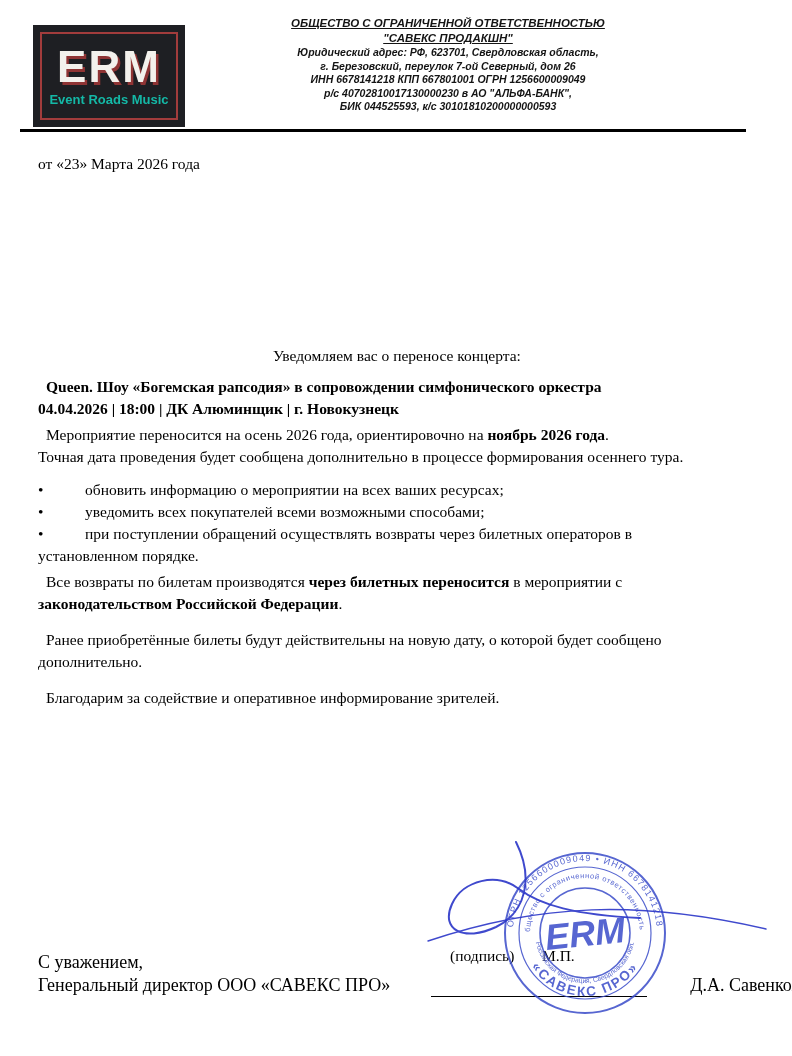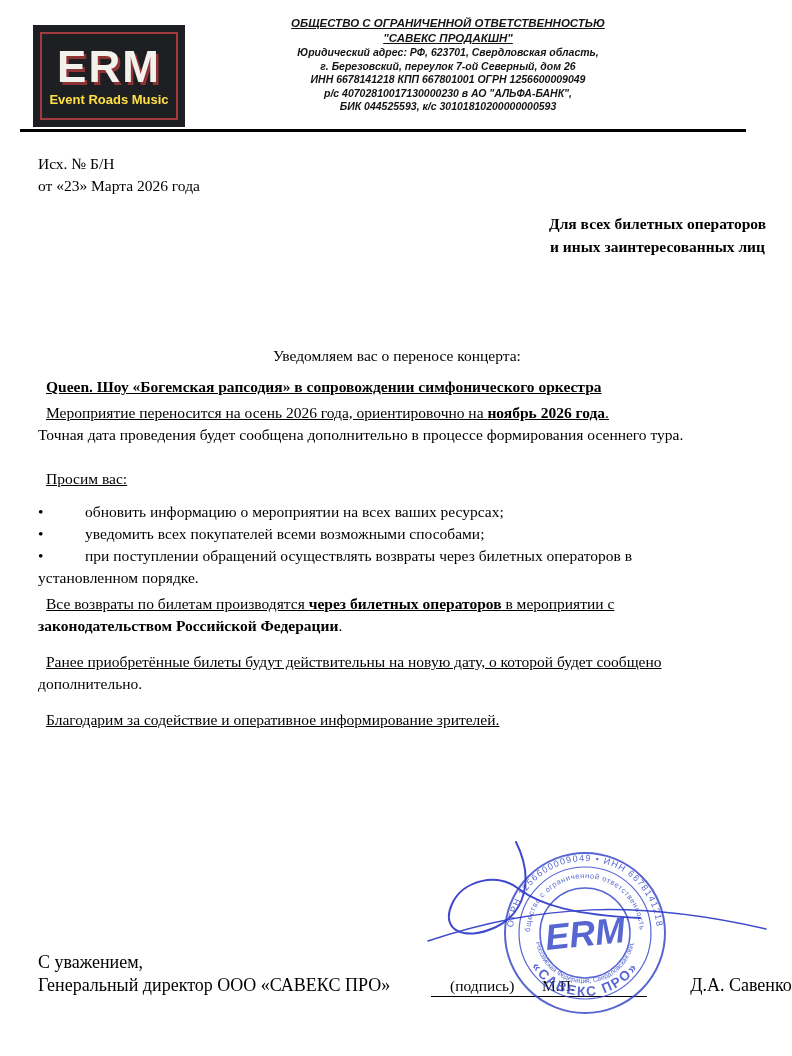--- a/index.html
+++ b/index.html
@@ -15,54 +15,54 @@
     align-items:center; justify-content:center;
   }
   .logo-border { position:absolute; inset:7px; border:2px solid #a23c3c; }
   .logo-erm {
     font-family:"Liberation Sans", sans-serif; font-weight:bold;
     font-size:44px; line-height:1; color:#f3f1ec; letter-spacing:2px;
     text-shadow:2.5px 2.5px 0 #8f3434; position:relative;
   }
   .logo-sub {
     font-family:"Liberation Sans", sans-serif; font-weight:bold;
-    font-size:13px; color:#fde047; margin-top:3px; position:relative;
+    font-size:13px; color:#14b8a6; margin-top:3px; position:relative;
   }
   
   .org-header {
     position:absolute; left:248px; top:16px; width:400px; text-align:center;
     font-family:"Liberation Sans", sans-serif; font-style:italic;
     font-weight:bold; color:#141414;
   }
   .org-header .big   { font-size:11.5px; line-height:15px; text-decoration:underline; }
   .org-header .small { font-size:10.5px; line-height:13.5px; }
   .rule { position:absolute; left:20px; top:129px; width:726px; height:3px; background:#000; }
   
   .ref { position:absolute; left:38px; top:153px; font-size:15.5px; line-height:22px; }
   .addressee {
     position:absolute; right:26px; top:212px; text-align:center;
     font-weight:bold; font-size:15.5px; line-height:23px;
   }
   .body { position:absolute; left:38px; top:345px; width:718px; font-size:15.5px; line-height:22px; }
   .center { text-align:center; }
   .bold   { font-weight:bold; }
-  .indent { padding-left:8px;text-decoration:underline; }
+  .indent { padding-left:8px; }
   .mt9  { margin-top:9px; }  .mt10 { margin-top:4px; }
   .mt22 { margin-top:22px; } .mt11 { margin-top:11px; }
   .mt4  { margin-top:4px; }  .mt14 { margin-top:14px; }
   .bullet-glyph { display:inline-block; width:47px; }
   
   .sig { position:absolute; left:38px; top:904px; font-size:18px; line-height:23px;margin-top:47px; }
   .sig-row { display:flex; align-items:baseline; white-space:pre;gap:33px; }
   .sig-line {
     display:inline-block; width:216px; height:17px; margin-left:8px;
     border-bottom:1.5px solid #000; align-self:flex-end;
   }
   .sig-name { margin-left:10px; }
-  .sig-sub { position:absolute; font-size:15.5px; top:947px;margin-top:30px; }
+  .sig-sub { position:absolute; font-size:15.5px; top:947px; }
   .sub-podpis { left:450px; } .sub-mp { left:542px; }
   
   .overlay { position:absolute; left:415px; top:815px; width:365px; height:235px; }
   .stamp-text { font-family:"Liberation Sans", sans-serif; fill:#3a4cc9; }
 </style>
 </head>
 <body>
 
 <div class="page">
 
@@ -78,54 +78,49 @@
     <div class="small">Юридический адрес: РФ, 623701, Свердловская область,</div>
     <div class="small">г. Березовский, переулок 7-ой Северный, дом 26</div>
     <div class="small">ИНН 6678141218 КПП 667801001 ОГРН 1256600009049</div>
     <div class="small">р/с 40702810017130000230 в АО "АЛЬФА-БАНК",</div>
     <div class="small">БИК 044525593, к/с 30101810200000000593</div>
   </div>
 
   <div class="rule"></div>
 
   <div class="ref">
-    <div>Исх. № Б/Н</div>
     <div>от «23» Марта 2026 года</div>
   </div>
 
-  <div class="addressee">
-    <div>Для всех билетных операторов</div>
-    <div>и иных заинтересованных лиц</div>
-  </div>
 
   <div class="body">
     <div class="center">Уведомляем вас о переносе концерта:</div>
 
     <div class="bold indent mt9">Queen. Шоу «Богемская рапсодия» в сопровождении симфонического оркестра</div>
+    <div class="bold">04.04.2026 | 18:00 | ДК Алюминщик | г. Новокузнецк</div>
 
     <div class="indent mt10">
       <span>Мероприятие переносится на осень 2026 года, ориентировочно на </span><span class="bold">ноябрь 2026 года</span><span>.</span>
     </div>
     <div>Точная дата проведения будет сообщена дополнительно в процессе формирования осеннего тура.</div>
 
-    <div class="indent mt22">Просим вас:</div>
 
     <div class="mt11">
       <span class="bullet-glyph">•</span><span>обновить информацию о мероприятии на всех ваших ресурсах;</span>
     </div>
     <div>
       <span class="bullet-glyph">•</span><span>уведомить всех покупателей всеми возможными способами;</span>
     </div>
     <div>
       <span class="bullet-glyph">•</span><span>при поступлении обращений осуществлять возвраты через билетных операторов в</span>
     </div>
     <div>установленном порядке.</div>
 
     <div class="indent mt4">
-      <span>Все возвраты по билетам производятся </span><span class="bold">через билетных операторов</span><span> в мероприятии с</span>
+      <span>Все возвраты по билетам производятся </span><span class="bold">через билетных переносится</span><span> в мероприятии с</span>
     </div>
     <div>
       <span class="bold">законодательством Российской Федерации</span><span>.</span>
     </div>
 
     <div class="indent mt14">Ранее приобретённые билеты будут действительны на новую дату, о которой будет сообщено</div>
     <div>дополнительно.</div>
 
     <div class="indent mt14">Благодарим за содействие и оперативное информирование зрителей.</div>
   </div>

